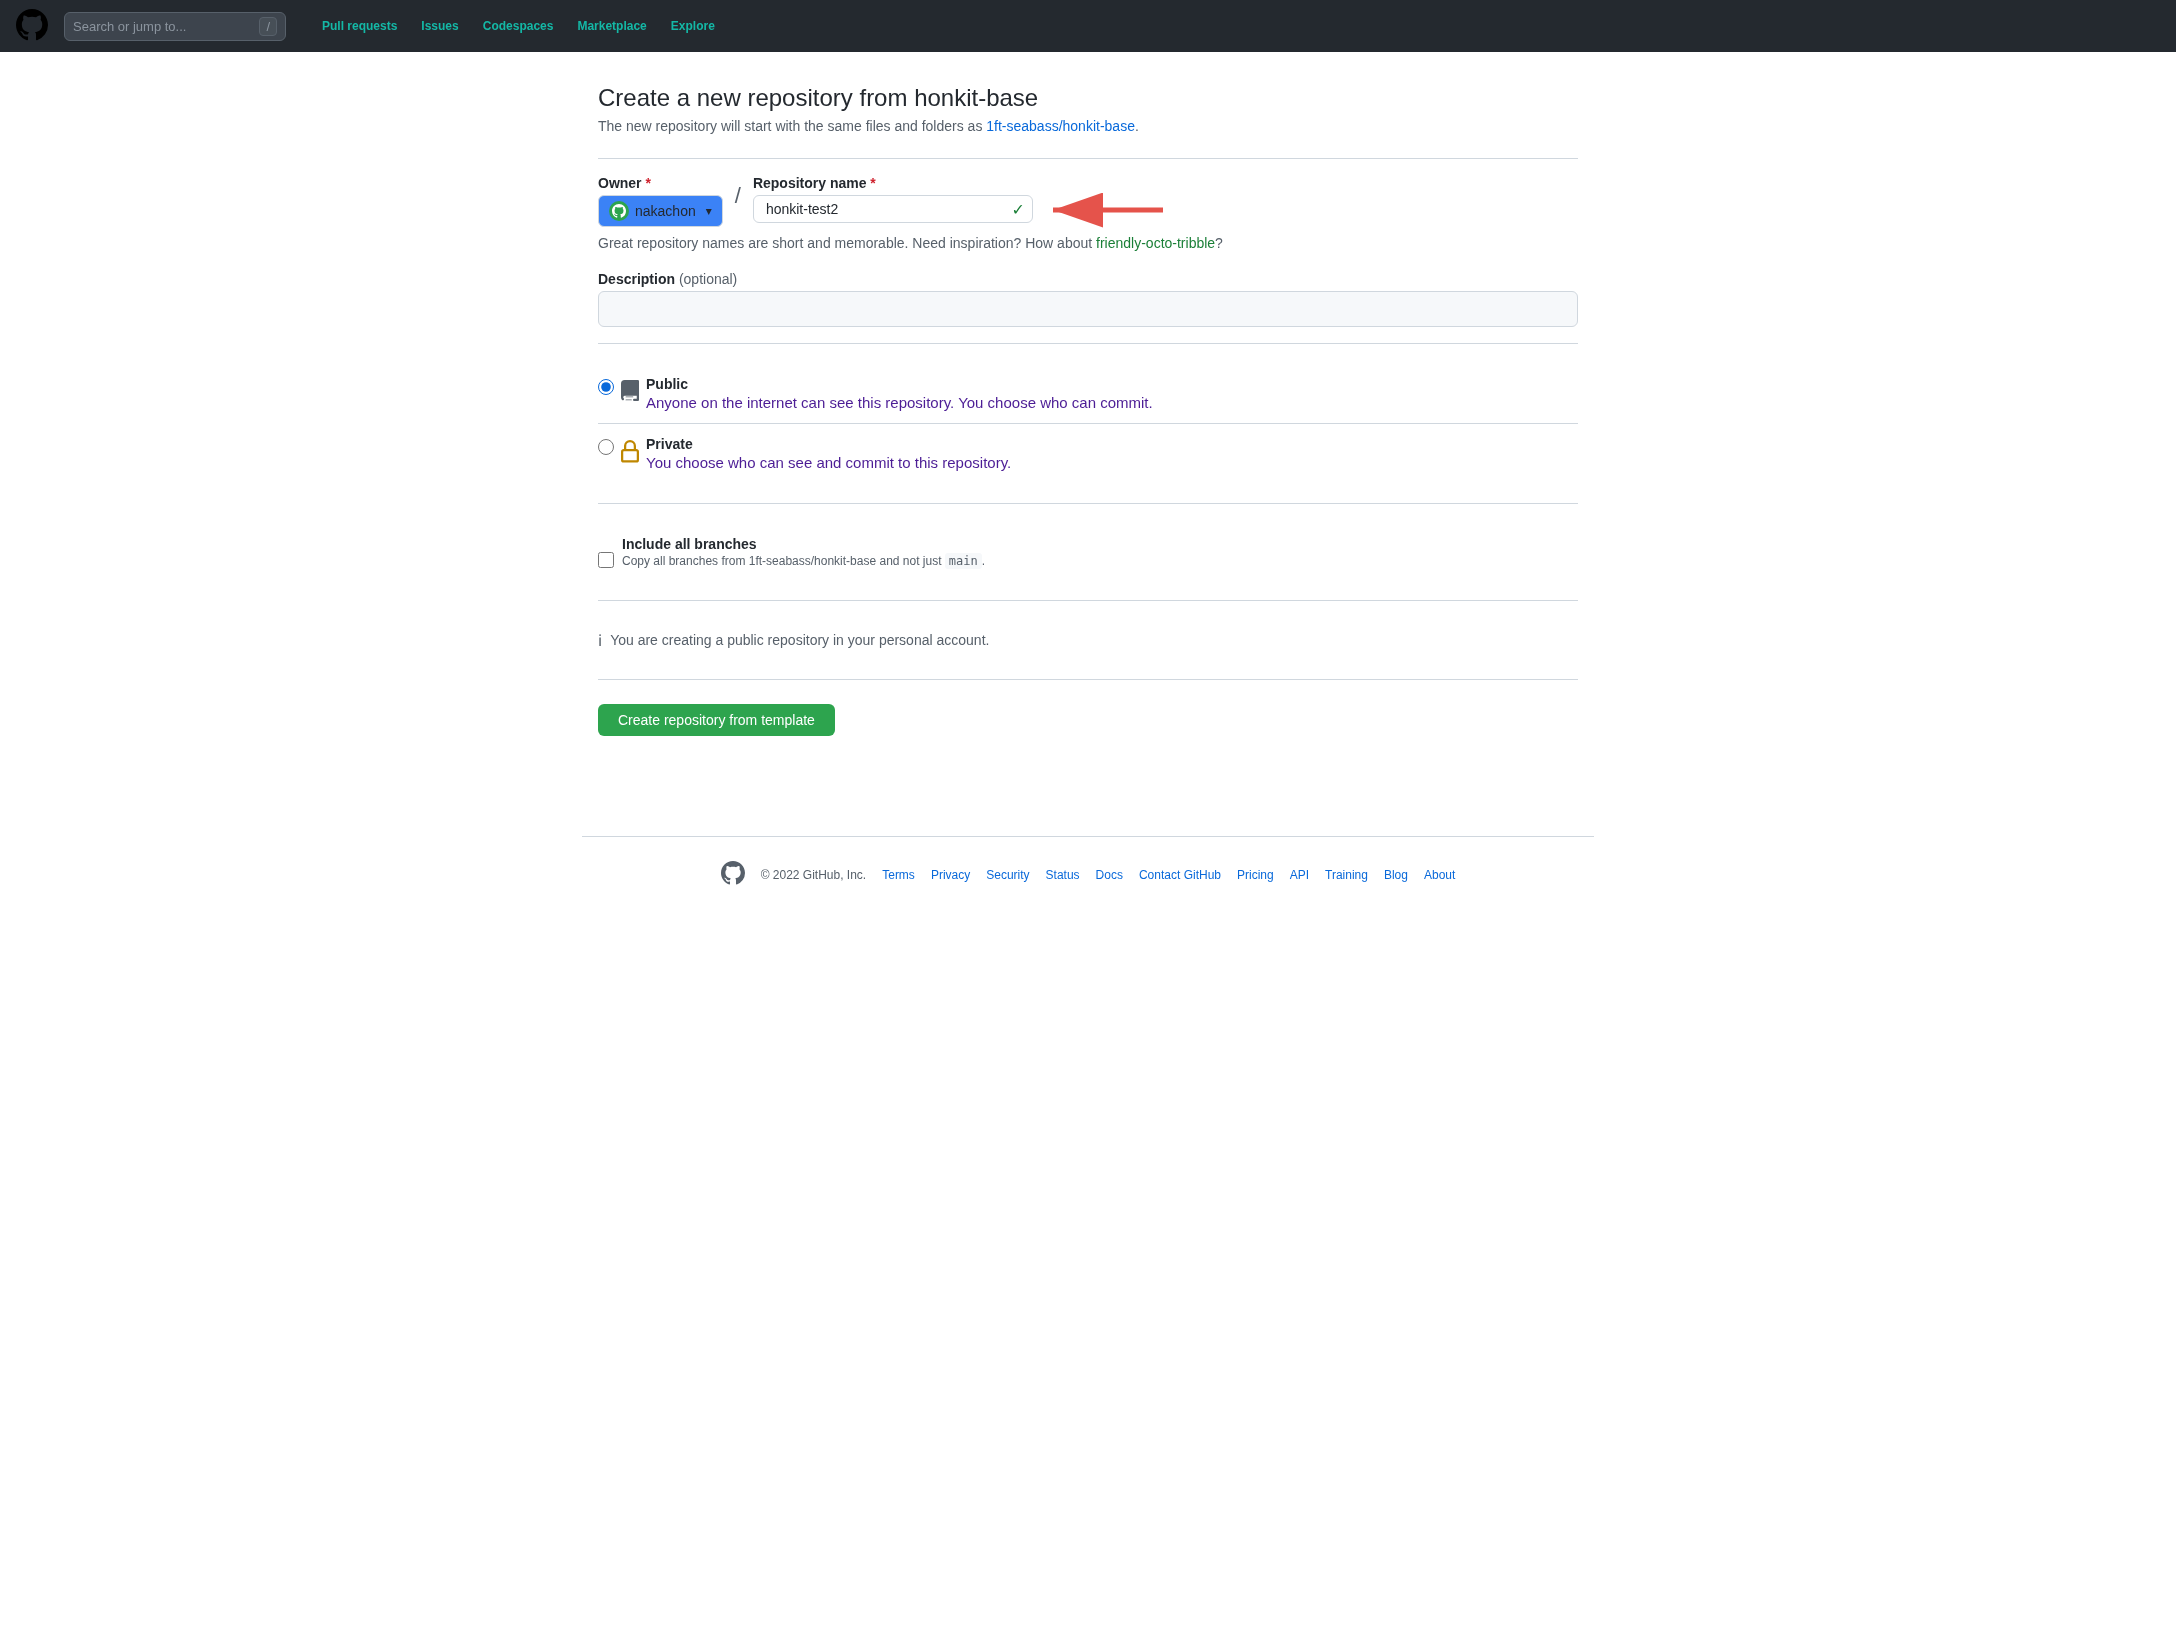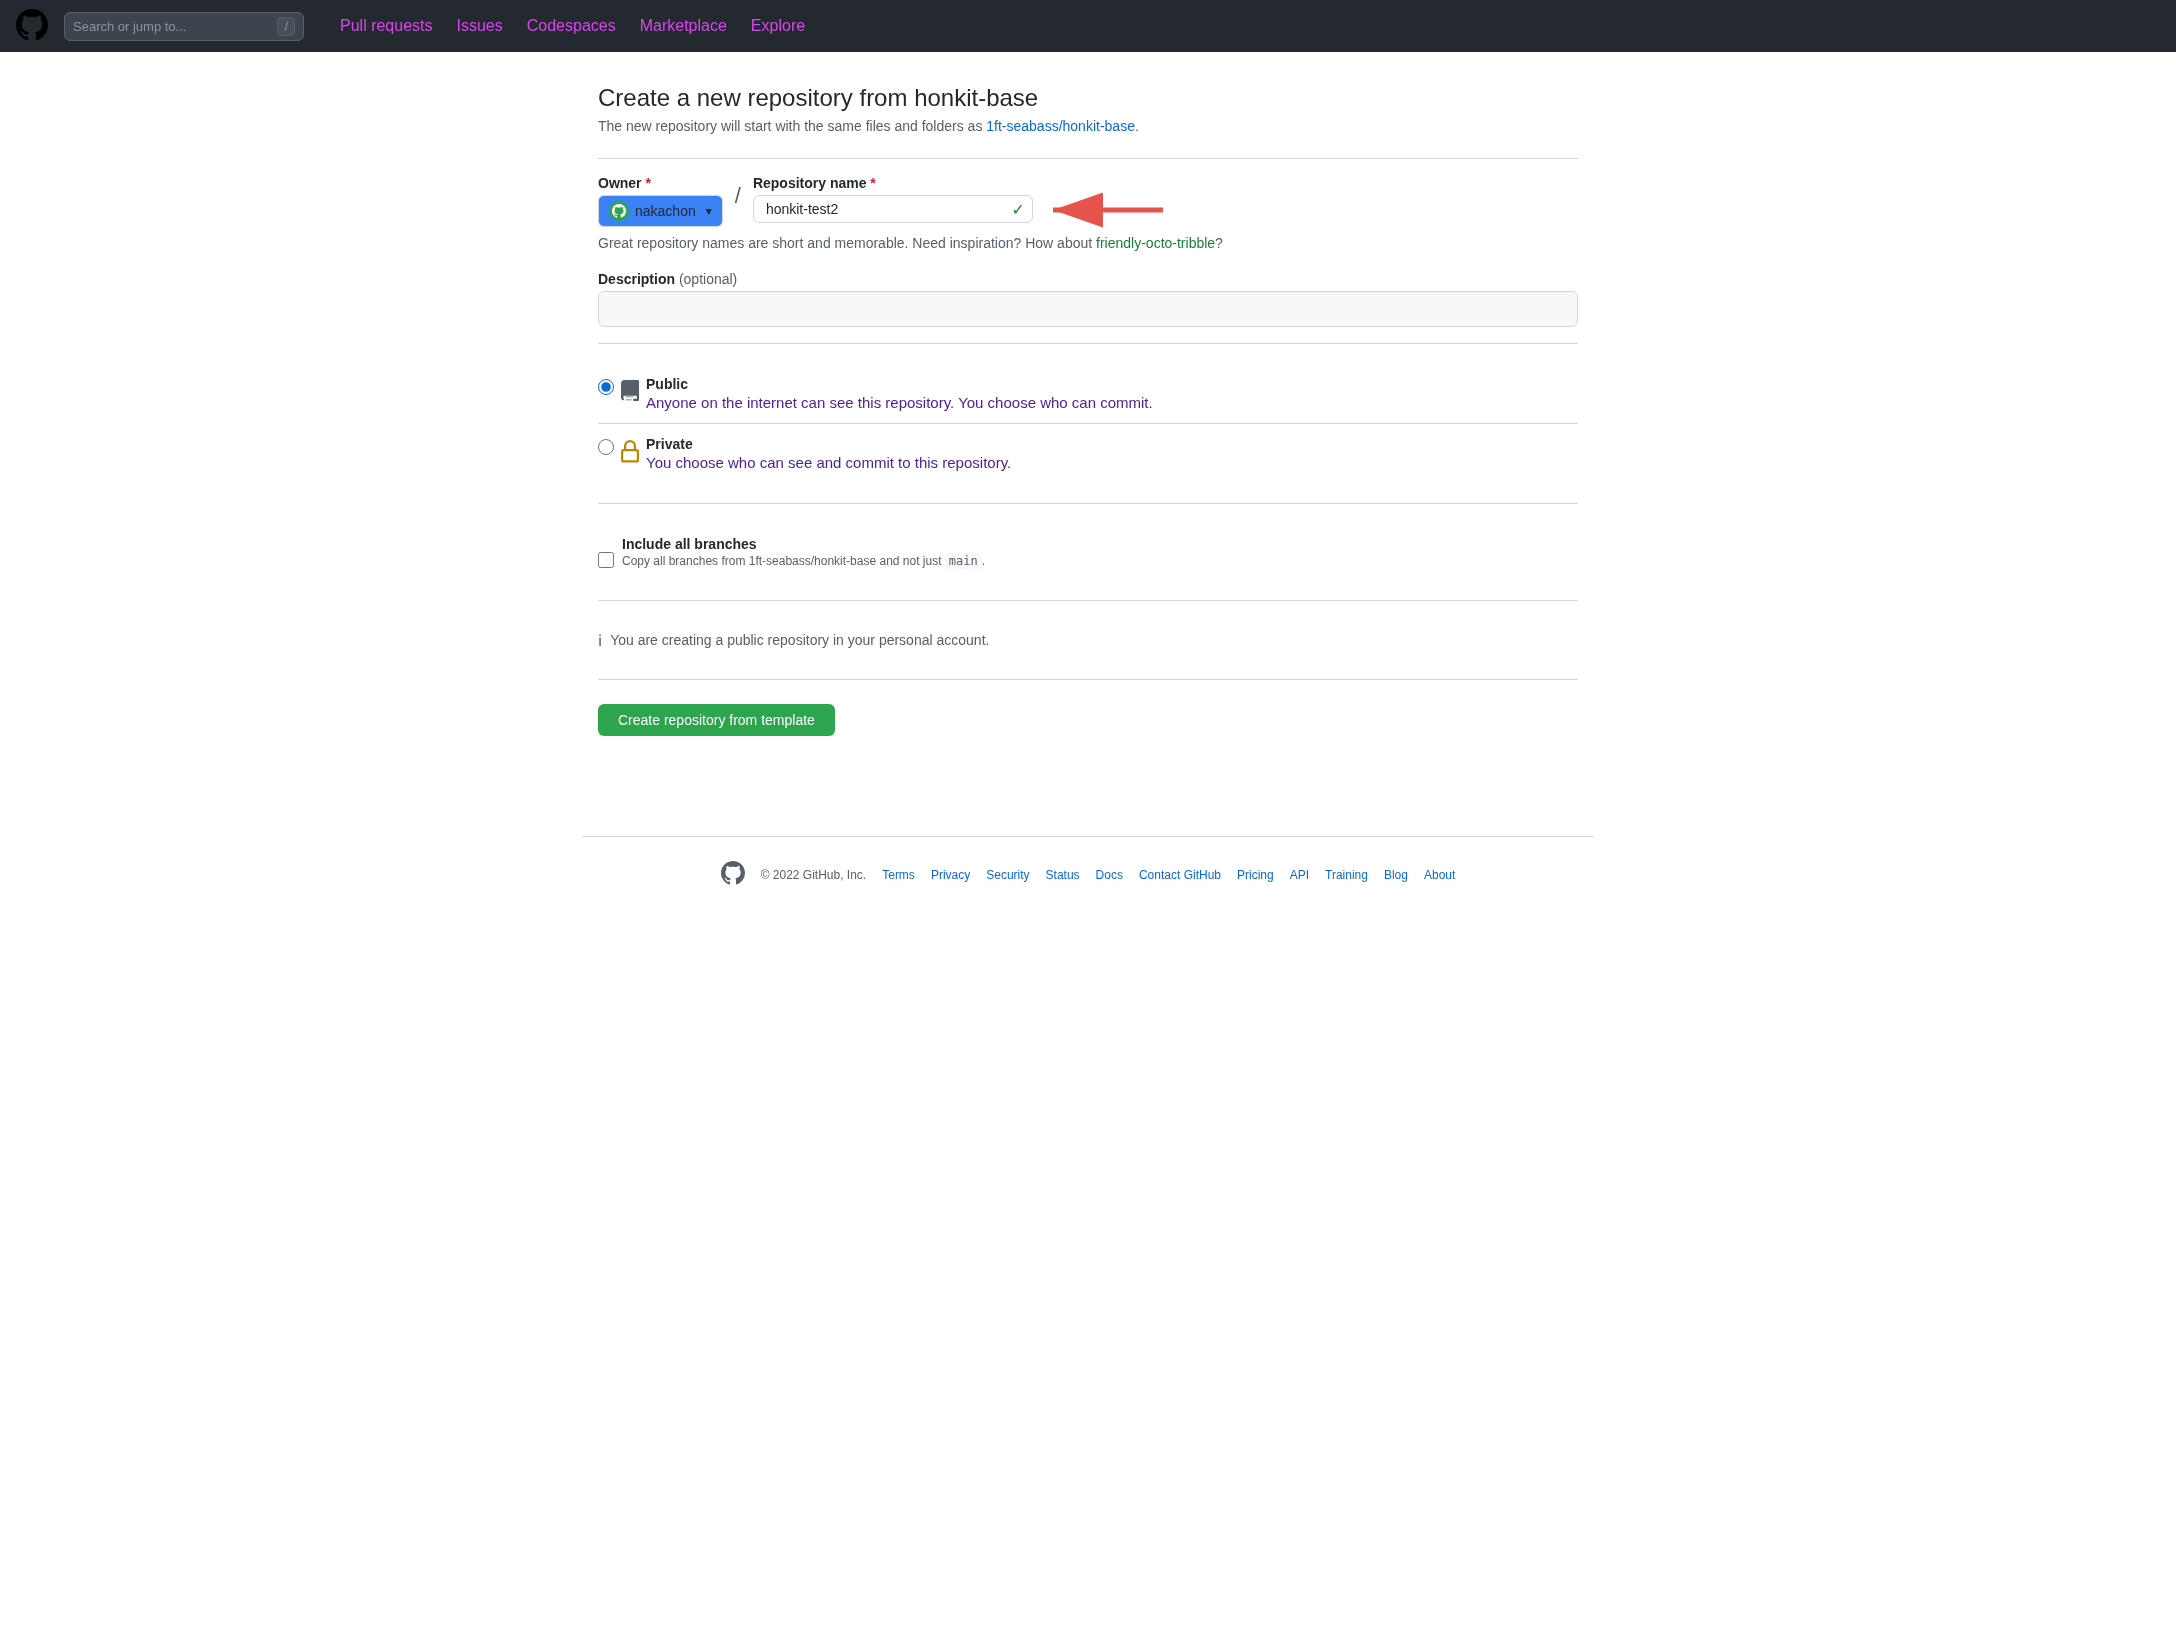--- a/index.html
+++ b/index.html
@@ -1,25 +1,25 @@
 <!DOCTYPE html>
 <html><head>
   <meta charset="utf-8">
   <style>
     * { box-sizing: border-box; margin: 0; padding: 0; }
     body { font-family: -apple-system, BlinkMacSystemFont, "Segoe UI", Helvetica, Arial, sans-serif; font-size: 14px; color: #24292f; background: #fff; }
 
     
     .nav { background: #24292f; display: flex; align-items: center; padding: 0 16px; height: 52px; gap: 16px; }
     .nav-logo { width: 32px; height: 32px; flex-shrink: 0; }
-    .nav-search { display: flex; align-items: center; background: #3d444d; border: 1px solid #57606a; border-radius: 6px; padding: 4px 8px; color: #adbac7; font-size: 14px; width: 240px; justify-content: space-between; cursor: text; }
+    .nav-search { display: flex; align-items: center; background: #3d444d; border: 1px solid #57606a; border-radius: 6px; padding: 4px 8px; color: #adbac7; font-size: 14px; width: 222px; justify-content: space-between; cursor: text; }
     .nav-search span { color: #8b949e; font-size: 13px; }
     .nav-shortcut { background: #474f57; border: 1px solid #57606a; border-radius: 4px; padding: 1px 6px; font-size: 12px; color: #adbac7; }
     .nav-links { display: flex; gap: 0; margin-left: 8px; }
-    .nav-link { color: #d946ef; text-decoration: none; font-size: 16px; font-weight: 400; padding: 8px 12px; white-space: nowrap; }
+    .nav-link { color: #14b8a6; text-decoration: none; font-size: 12px; font-weight: 700; padding: 8px 12px; white-space: nowrap; }
 
     
     .main { max-width: 1012px; margin: 0 auto; padding: 32px 16px 60px; }
 
     .page-title { font-size: 24px; font-weight: 400; color: #24292f; margin-bottom: 6px; }
     .page-subtitle { font-size: 14px; color: #57606a; margin-bottom: 24px; }
     .page-subtitle a { color: #0969da; text-decoration: none; }
 
     .divider { border: none; border-top: 1px solid #d0d7de; margin: 16px 0; }
 

